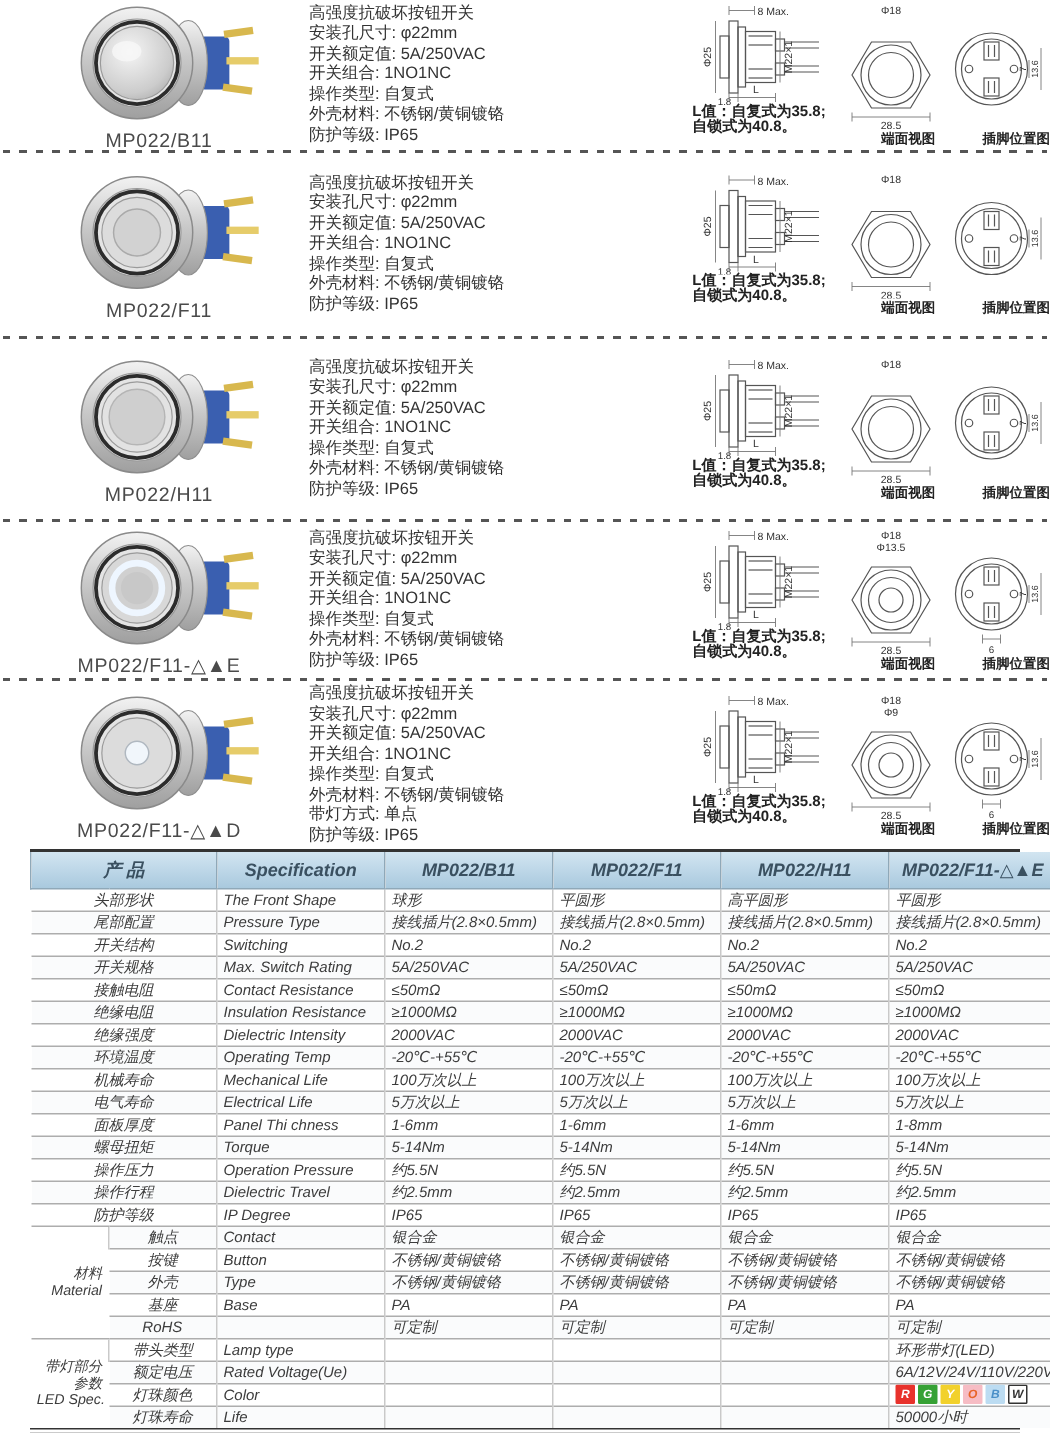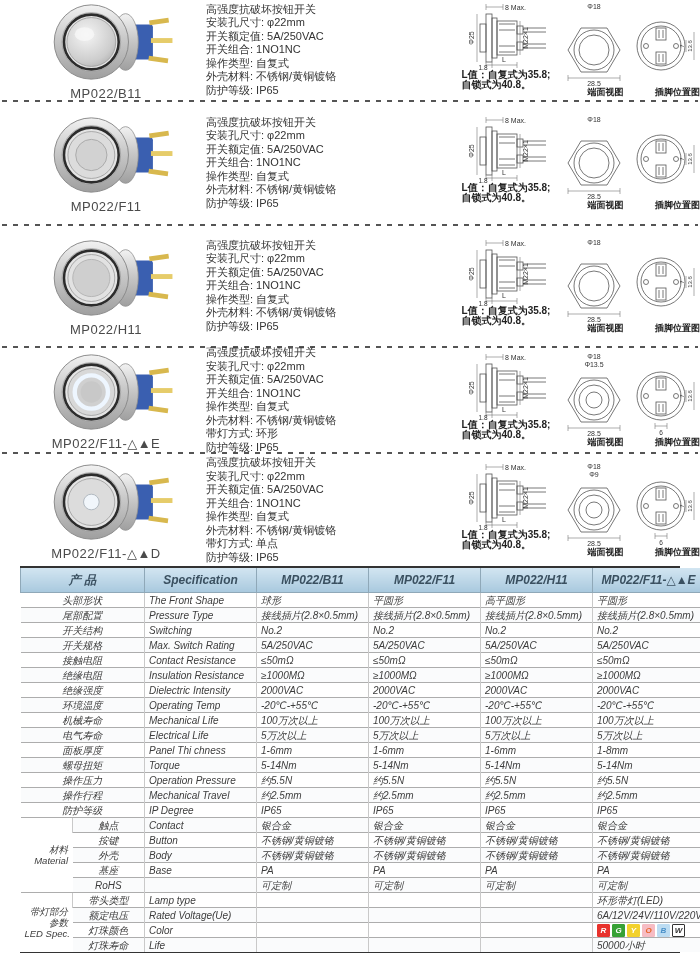--- a/index.html
+++ b/index.html
@@ -441,21 +441,20 @@
           </div>
           <div class="model-label">MP022/F11-△▲E</div>
         </div>
         <div class="specs-col">
           <div>高强度抗破坏按钮开关</div>
           <div>安装孔尺寸: φ22mm</div>
           <div>开关额定值: 5A/250VAC</div>
           <div>开关组合: 1NO1NC</div>
           <div>操作类型: 自复式</div>
           <div>外壳材料: 不锈钢/黄铜镀铬</div>
-          <div>带灯方式: 环形</div>
           <div>防护等级: IP65</div>
         </div>
         <div class="draw-area">
           <div class="dcol">
             <div>
               <svg width="100" height="68" viewBox="0 0 100 68">
                 <line class="dim" x1="30" y1="5" x2="47" y2="5"></line>
                 <line class="dim" x1="30" y1="2" x2="30" y2="8"></line>
                 <line class="dim" x1="47" y1="2" x2="47" y2="8"></line>
                 <text x="49" y="8" font-size="7">8 Max.</text>
@@ -780,21 +779,21 @@
           <tr>
             <td class="clabel" colspan="2">操作压力</td>
             <td>Operation Pressure</td>
             <td>约5.5N</td>
             <td>约5.5N</td>
             <td>约5.5N</td>
             <td>约5.5N</td>
           </tr>
           <tr>
             <td class="clabel" colspan="2">操作行程</td>
-            <td>Mechanical Travel</td>
+            <td>Dielectric Travel</td>
             <td>约2.5mm</td>
             <td>约2.5mm</td>
             <td>约2.5mm</td>
             <td>约2.5mm</td>
           </tr>
           <tr>
             <td class="clabel" colspan="2">防护等级</td>
             <td>IP Degree</td>
             <td>IP65</td>
             <td>IP65</td>
@@ -816,21 +815,21 @@
           <tr>
             <td class="clabel">按键</td>
             <td>Button</td>
             <td>不锈钢/黄铜镀铬</td>
             <td>不锈钢/黄铜镀铬</td>
             <td>不锈钢/黄铜镀铬</td>
             <td>不锈钢/黄铜镀铬</td>
           </tr>
           <tr>
             <td class="clabel">外壳</td>
-            <td>Body</td>
+            <td>Type</td>
             <td>不锈钢/黄铜镀铬</td>
             <td>不锈钢/黄铜镀铬</td>
             <td>不锈钢/黄铜镀铬</td>
             <td>不锈钢/黄铜镀铬</td>
           </tr>
           <tr>
             <td class="clabel">基座</td>
             <td>Base</td>
             <td>PA</td>
             <td>PA</td>

